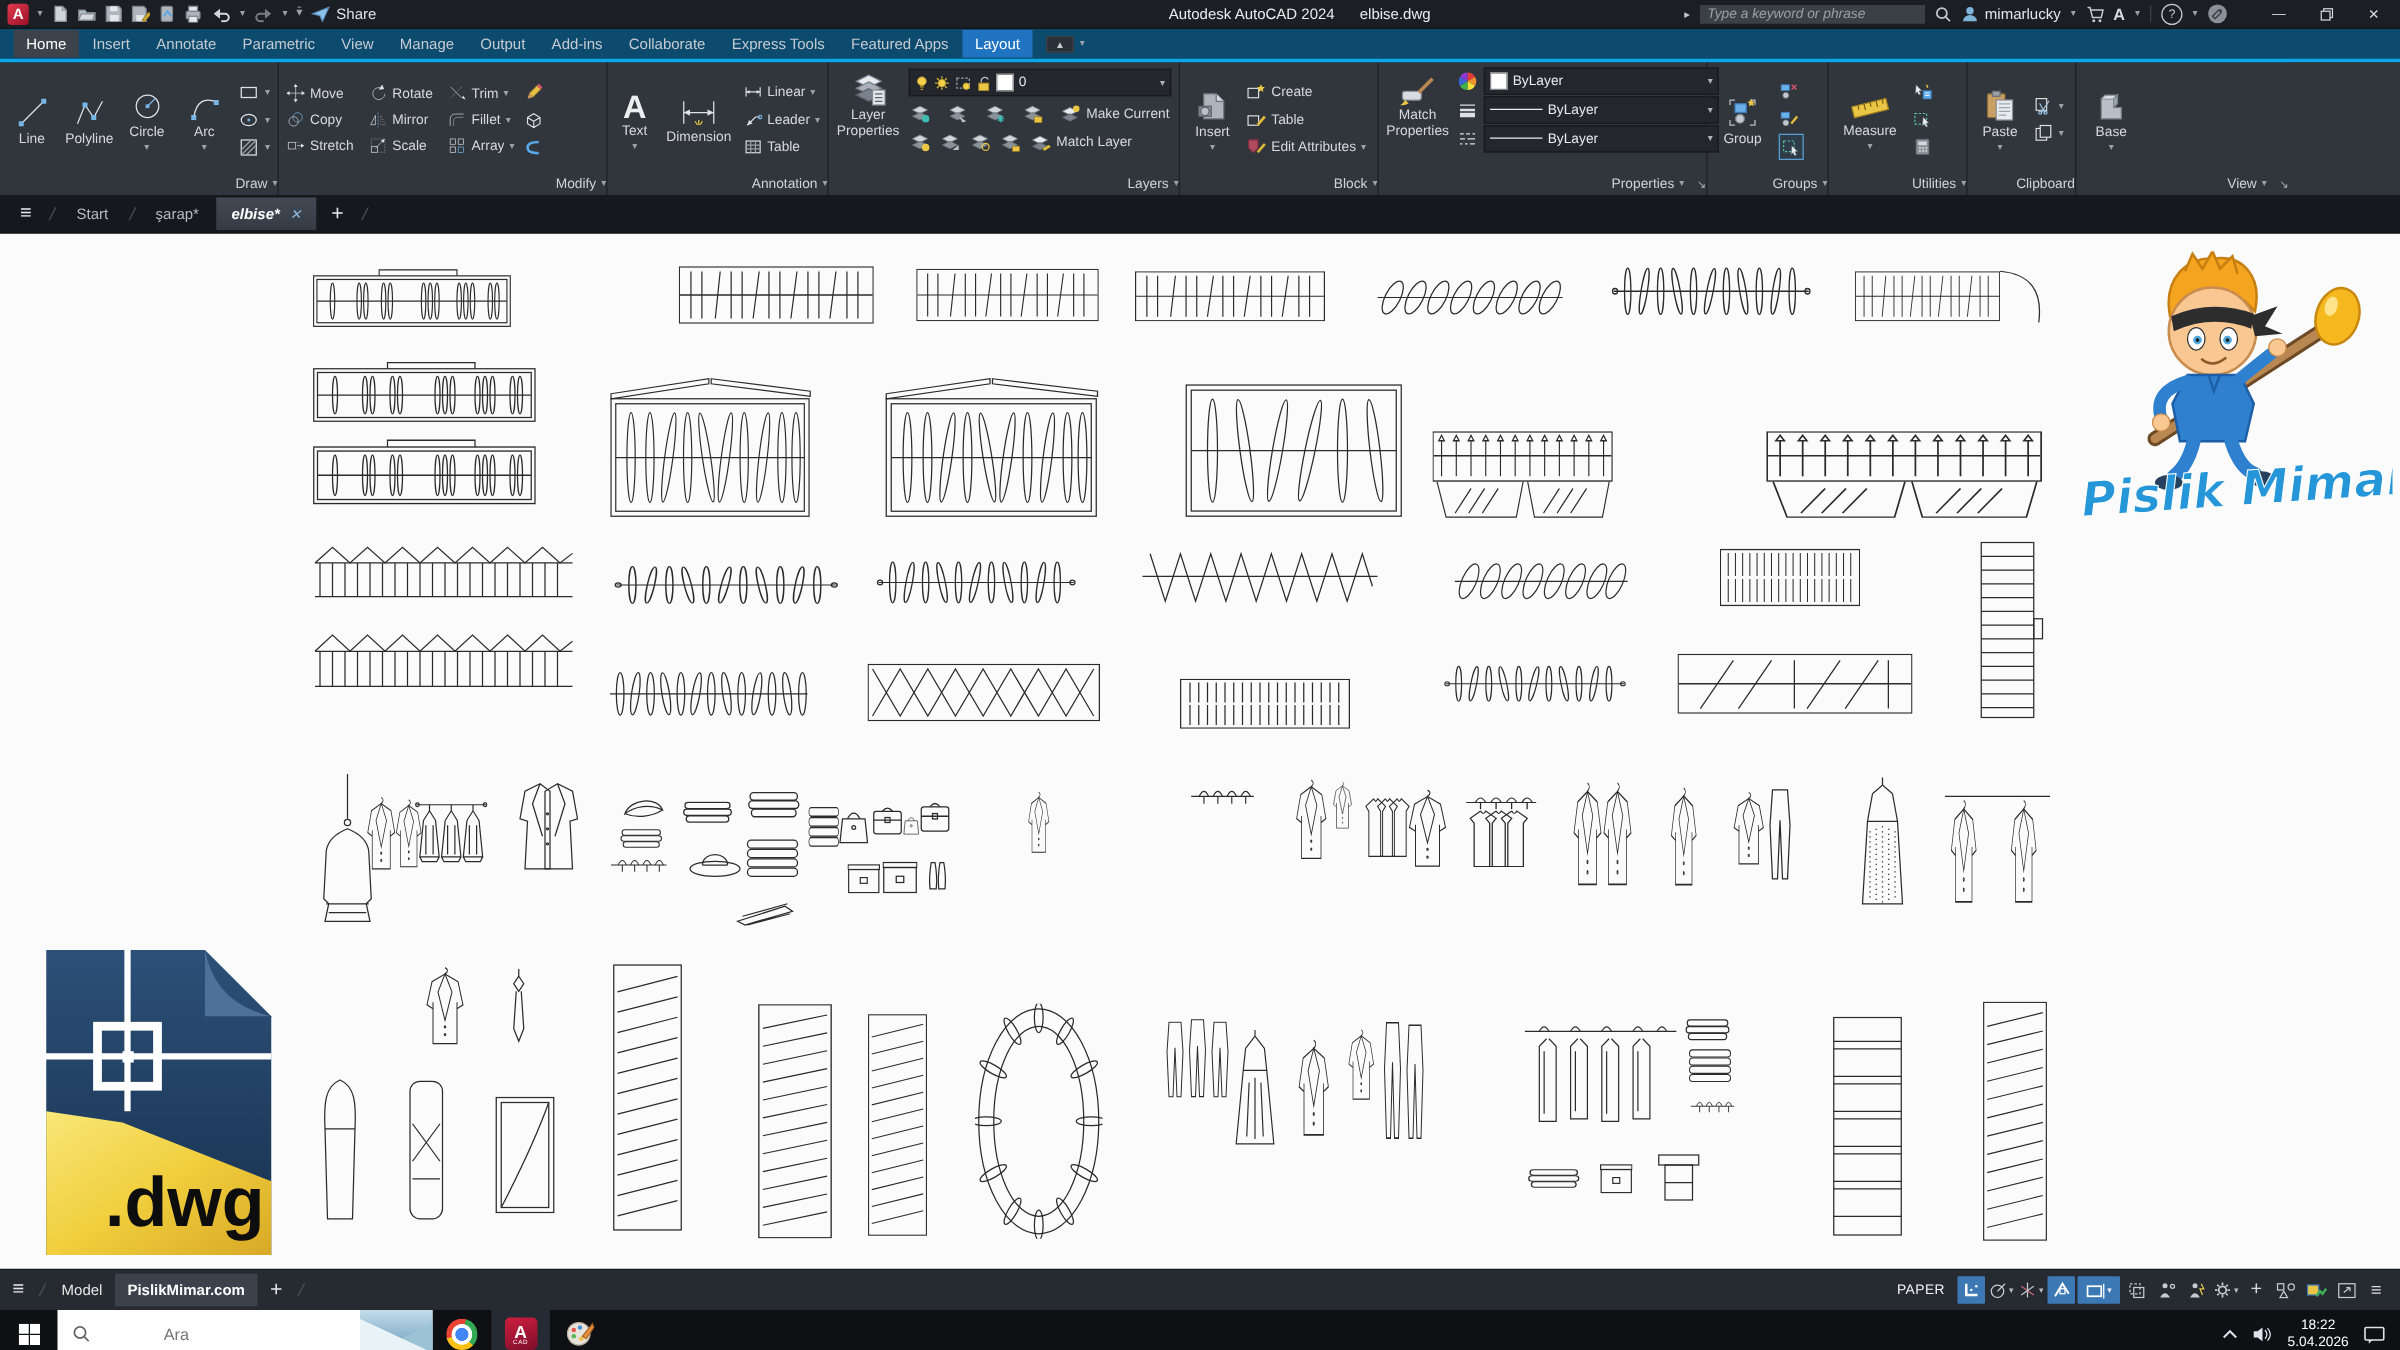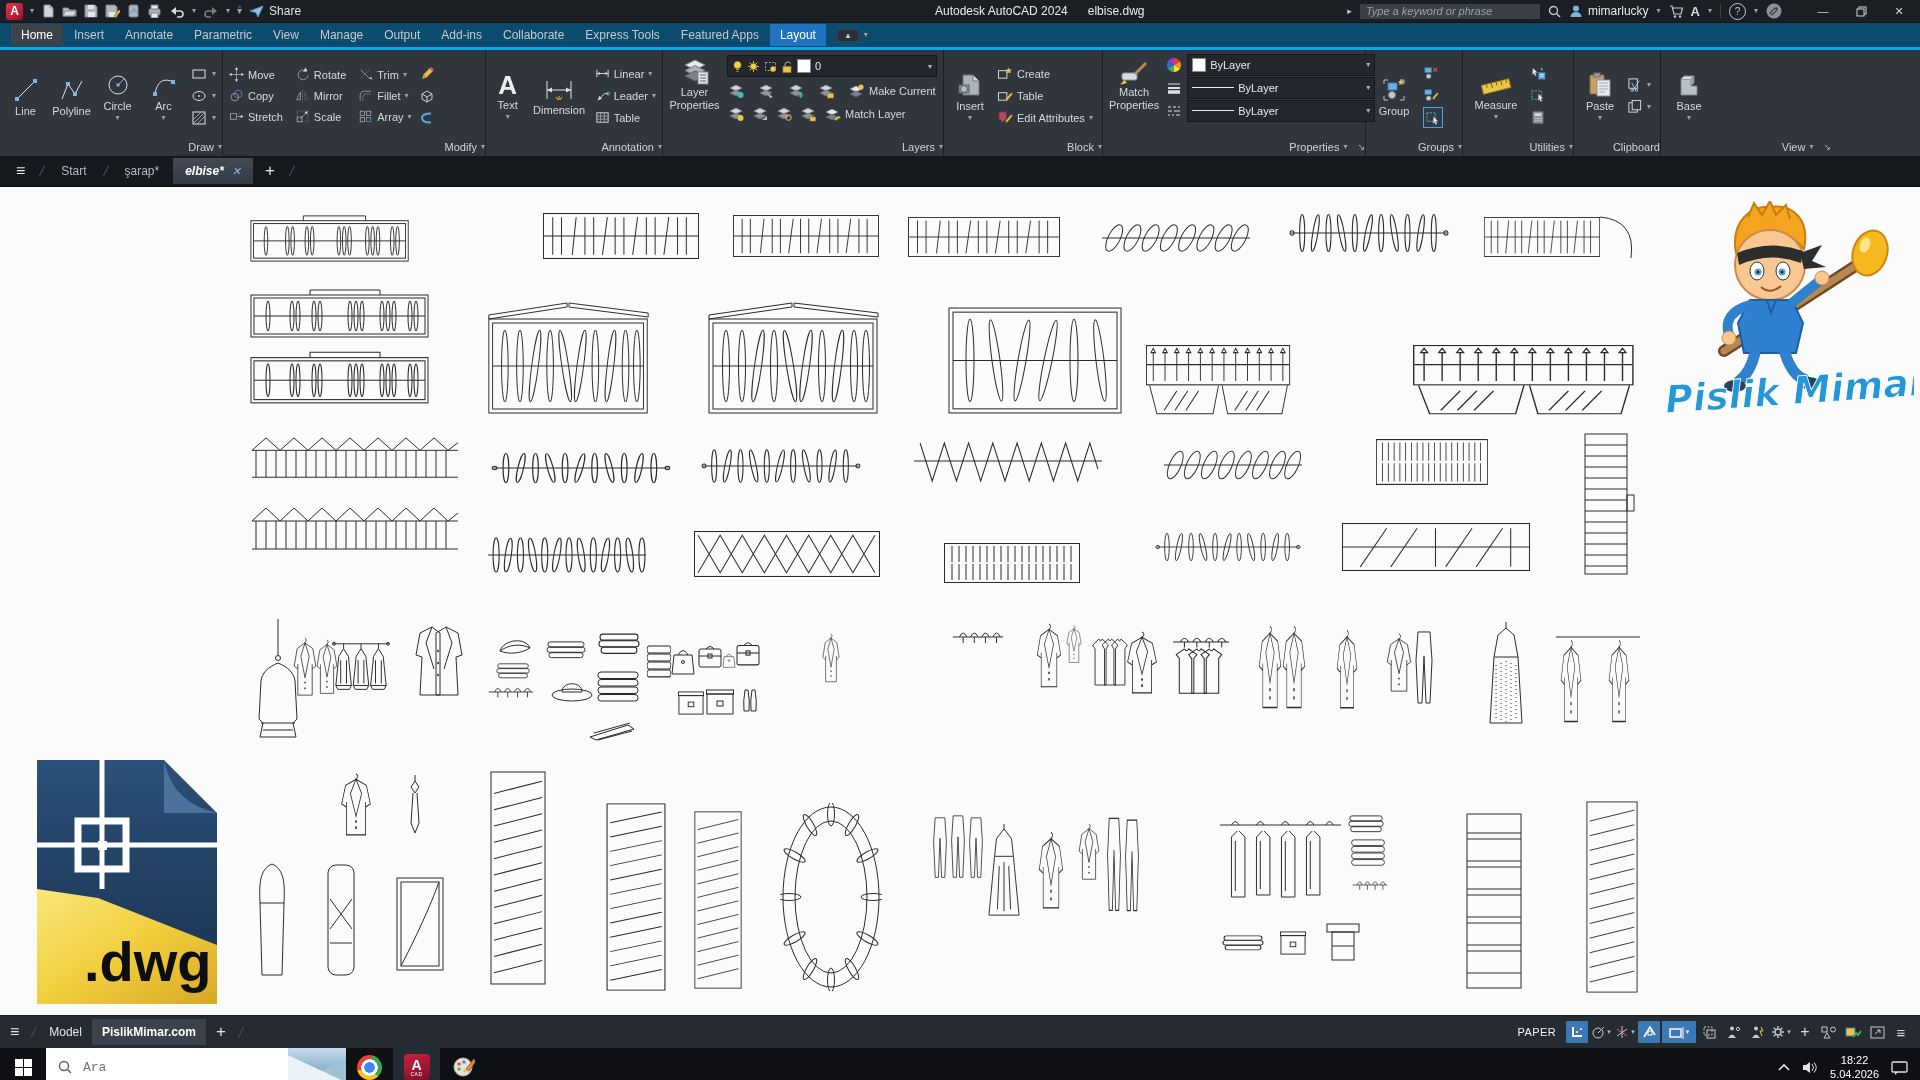--- a/index.html
+++ b/index.html
@@ -66,21 +66,21 @@
   .sburger{color:#e3e6e9;font-size:16px;padding:0 10px;}
   .stats{margin-left:auto;display:flex;align-items:center;gap:2px;padding-right:8px;}
   .sbtn{min-width:22px;height:22px;display:flex;align-items:center;justify-content:center;color:#d6dade;font-size:12px;gap:1px;border-radius:1px;}
   .sbtn.on{background:#3c78b4;color:#fff;}
   .paperlbl{font-size:11px;color:#f2f4f6;margin:0 8px 0 4px;letter-spacing:.4px;}
   .scar{font-size:7px;color:#b9bfc5;}
   
   .tbar{height:38px;background:#0e1013;display:flex;align-items:stretch;color:#fff;}
   .startbtn{width:46px;display:flex;align-items:center;justify-content:center;}
   .wsearch{width:288px;background:#fff;display:flex;align-items:center;gap:9px;padding-left:12px;position:relative;margin:0;}
-  .wsearch input{border:none;outline:none;font-size:13px;color:#444;width:150px;font-family:Liberation Mono, monospace;background:transparent;}
+  .wsearch input{border:none;outline:none;font-size:13px;color:#444;width:150px;font-family:Liberation Sans, sans-serif;background:transparent;margin-left:48px;}
   .wsearch .bingimg{position:absolute;right:0;top:0;bottom:0;width:58px;
     background:linear-gradient(205deg,rgba(255,255,255,0) 52%,#e9f2f6 53%),
                linear-gradient(155deg,rgba(255,255,255,0) 58%,#9cc2d6 59%),
                linear-gradient(#c4dcea,#5d93b5);}
   .tico{width:47px;display:flex;align-items:center;justify-content:center;position:relative;}
   .tico.run::after{content:"";position:absolute;left:7px;right:7px;bottom:0;height:2px;background:#2f9be8;}
   .tico.focus{background:#252b33;}
   .acadico{width:26px;height:26px;border-radius:4px;background:linear-gradient(160deg,#cf1e3e,#7c0f2b);display:flex;flex-direction:column;align-items:center;justify-content:center;color:#fff;line-height:1;}
   .acadico .a{font-size:14px;font-weight:bold;}
   .acadico .cad{font-size:5px;letter-spacing:.5px;}

